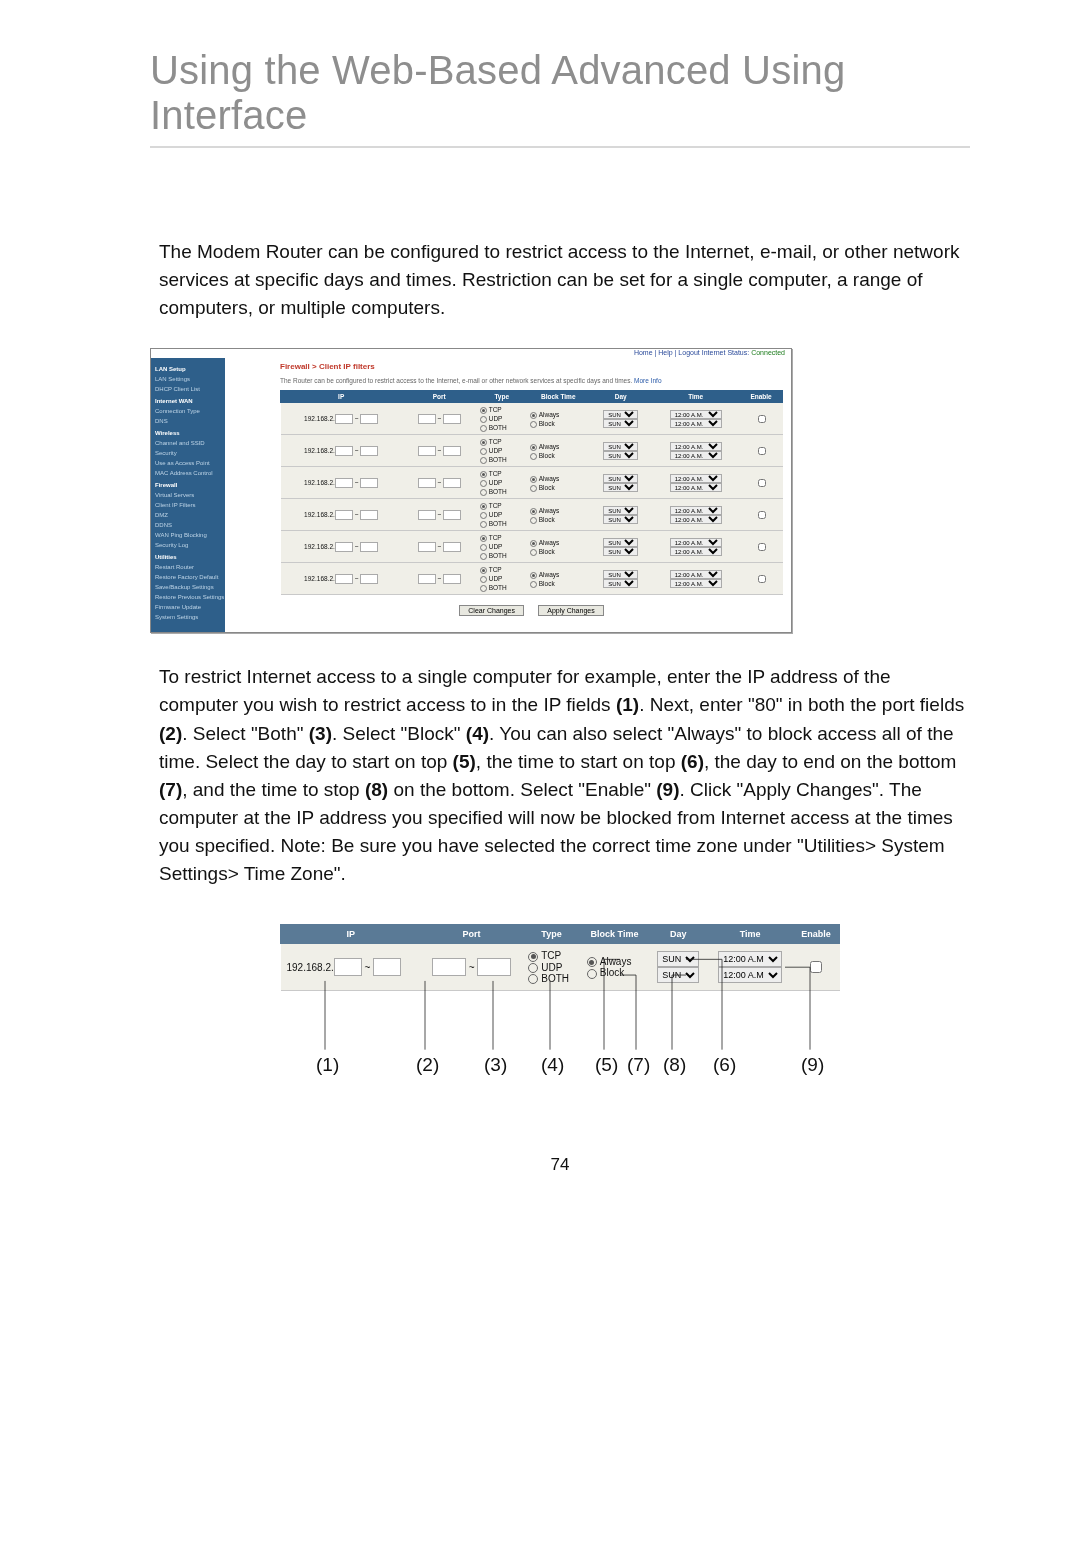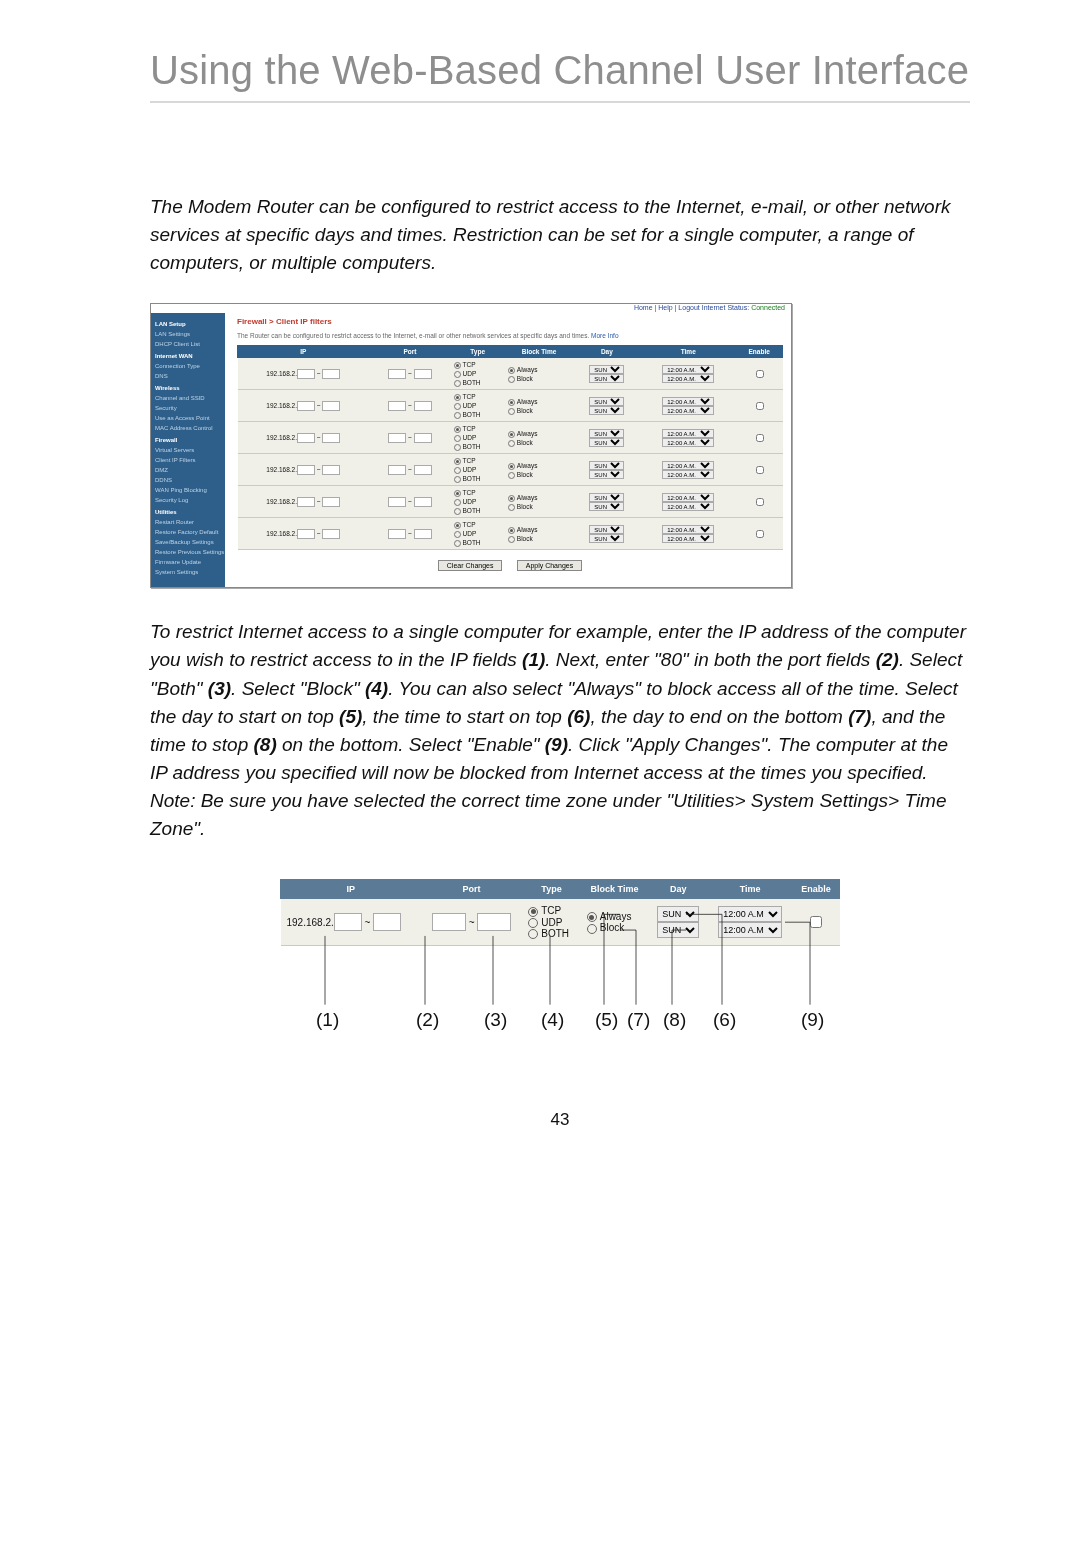--- a/index.html
+++ b/index.html
@@ -27,22 +27,21 @@
   }
   h2.section {
     font-size:22px;
     font-weight:bold;
     margin:0 0 10px 0;
     color:#111;
   }
   p.body {
     font-size:19px;
     line-height:1.48;
-    margin:0 0 26px 0;
-    font-style:italic;
+    margin:0 0 26px 9px;
   }
   .bold { font-weight:bold; }
 
   
   .router-shot {
     width:640px;
     margin: 0 0 30px 0;
     border:1px solid #888;
     box-shadow:1px 1px 0 #aaa;
     font-size:8px;
@@ -66,21 +65,21 @@
     margin-left:12px;
     font-weight:bold;
   }
   .router-links {
     font-size:7px;
     text-align:right;
     color:#2a4a9a;
     padding:0 6px 2px 0;
   }
   .router-links .conn { color:#1a7a1a; }
-  .router-body { display:flex; }
+  .router-body { display:flex;gap:43px; }
   .router-nav {
     width:74px;
     background:#2e5f8a;
     color:#bcd3e6;
     font-size:6px;
     padding:4px 0 10px 0;
   }
   .router-nav .nav-item {
     padding:2px 4px;
     white-space:nowrap;
@@ -237,21 +236,21 @@
   .page-num {
     text-align:center;
     font-size:17px;
     margin-top:74px;
   }
 </style>
 </head>
 <body>
 
 <div class="page">
-  <h1 class="page-title">Using the Web-Based Channel User Interface</h1>
+  <h1 class="page-title">Using the Web-Based Advanced Using Interface</h1>
   <hr class="title-rule">
 
   <p class="body">The Modem Router can be configured to restrict access to the Internet, e-mail, or other network services at specific days and times. Restriction can be set for a single computer, a range of computers, or multiple computers.</p>
 
   <div class="router-shot">
     <div class="router-links">
       <span>Home | Help | Logout   Internet Status:</span>
       <span class="conn">Connected</span>
     </div>
     <div class="router-body">
@@ -415,14 +414,14 @@
     <span class="callout-label" style="left:186px;top:130px;">(2)</span>
     <span class="callout-label" style="left:254px;top:130px;">(3)</span>
     <span class="callout-label" style="left:311px;top:130px;">(4)</span>
     <span class="callout-label" style="left:365px;top:130px;">(5)</span>
     <span class="callout-label" style="left:397px;top:130px;">(7)</span>
     <span class="callout-label" style="left:433px;top:130px;">(8)</span>
     <span class="callout-label" style="left:483px;top:130px;">(6)</span>
     <span class="callout-label" style="left:571px;top:130px;">(9)</span>
   </div>
 
-  <div class="page-num">43</div>
+  <div class="page-num">74</div>
 </div>
 
 </body></html>

